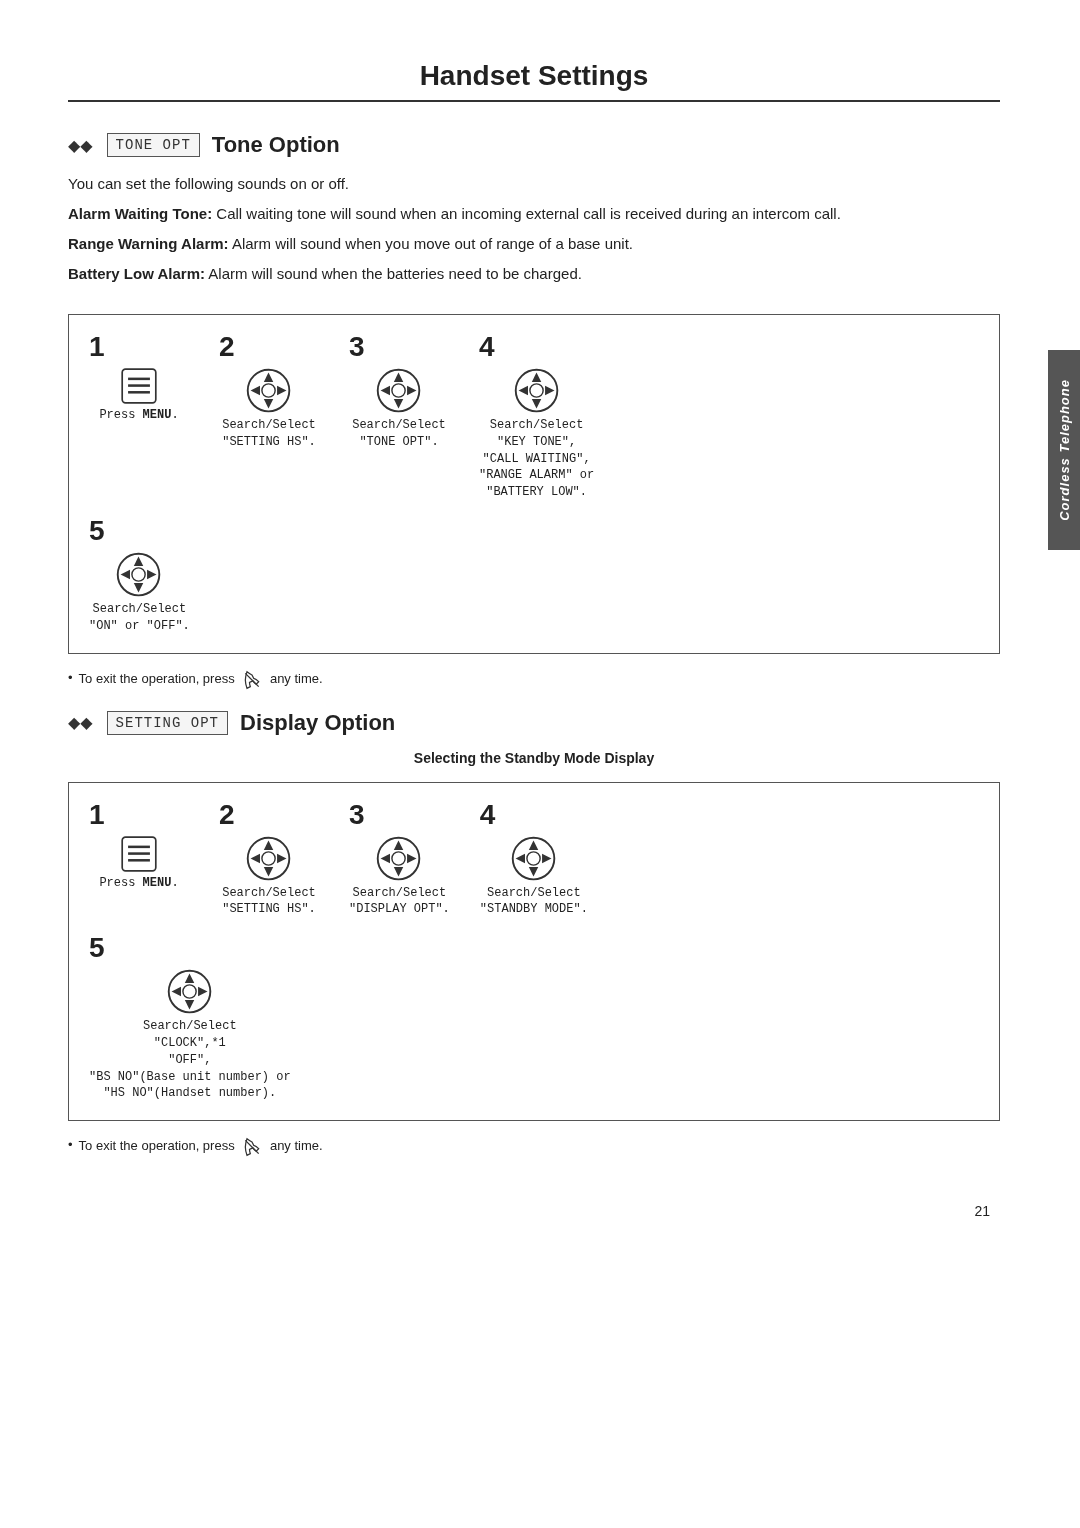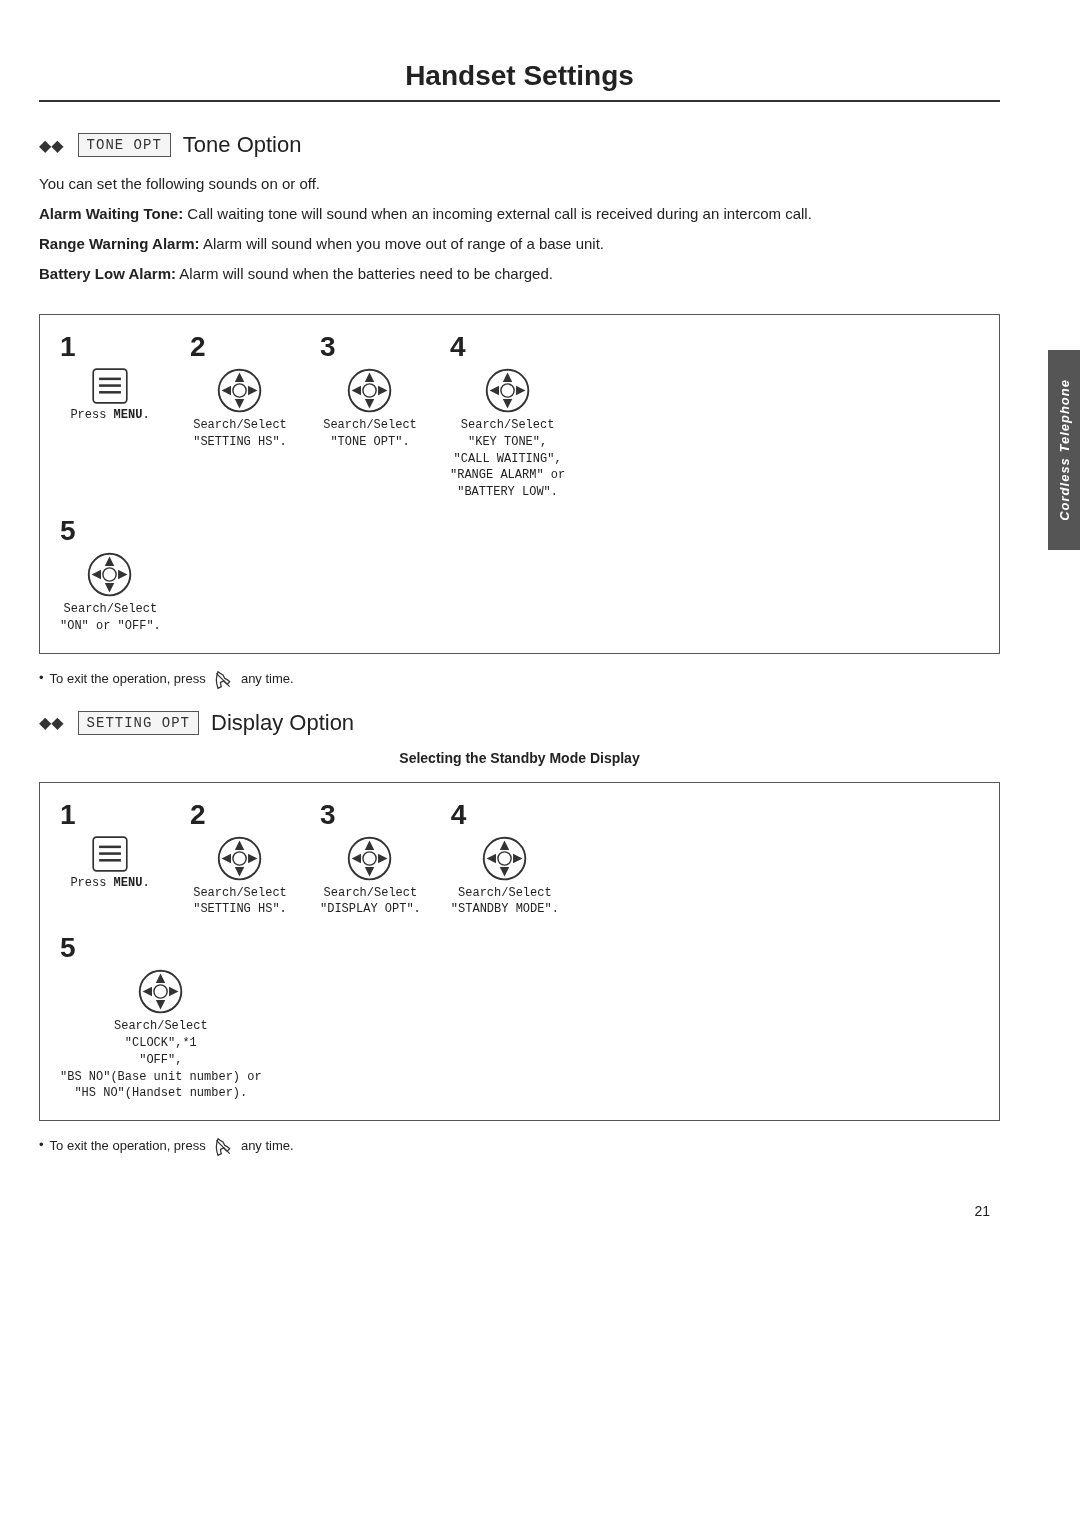--- a/index.html
+++ b/index.html
@@ -7,21 +7,21 @@
       background: #fff;
       font-family: Arial, sans-serif;
       font-size: 14px;
       color: #222;
       width: 1080px;
       min-height: 1528px;
       position: relative;
     }
 
     .page-container {
-      padding: 60px 80px 80px 39px;
+      padding: 60px 80px 80px 68px;
       position: relative;
     }
 
     
     .page-title {
       text-align: center;
       font-size: 28px;
       font-weight: bold;
       border-bottom: 2px solid #333;
       padding-bottom: 8px;
@@ -48,21 +48,21 @@
     }
 
     .diamonds {
       font-size: 16px;
       color: #333;
       margin-right: 2px;
     }
 
     .section-title {
       font-size: 22px;
-      font-weight: normal;
+      font-weight: bold;
     }
 
     
     .body-text {
       font-size: 15px;
       line-height: 1.6;
       margin-bottom: 28px;
     }
 
     .body-text p {

